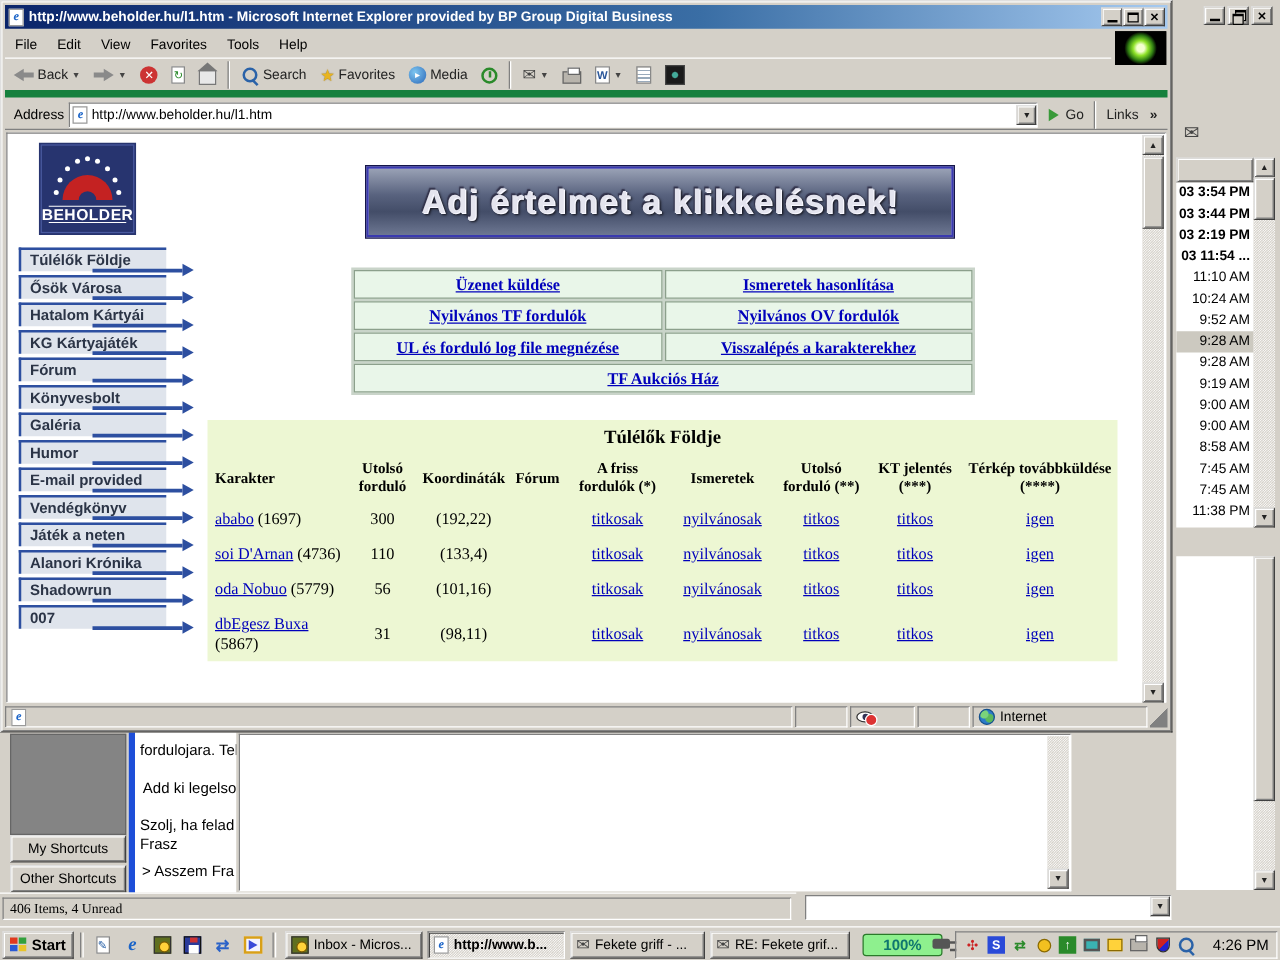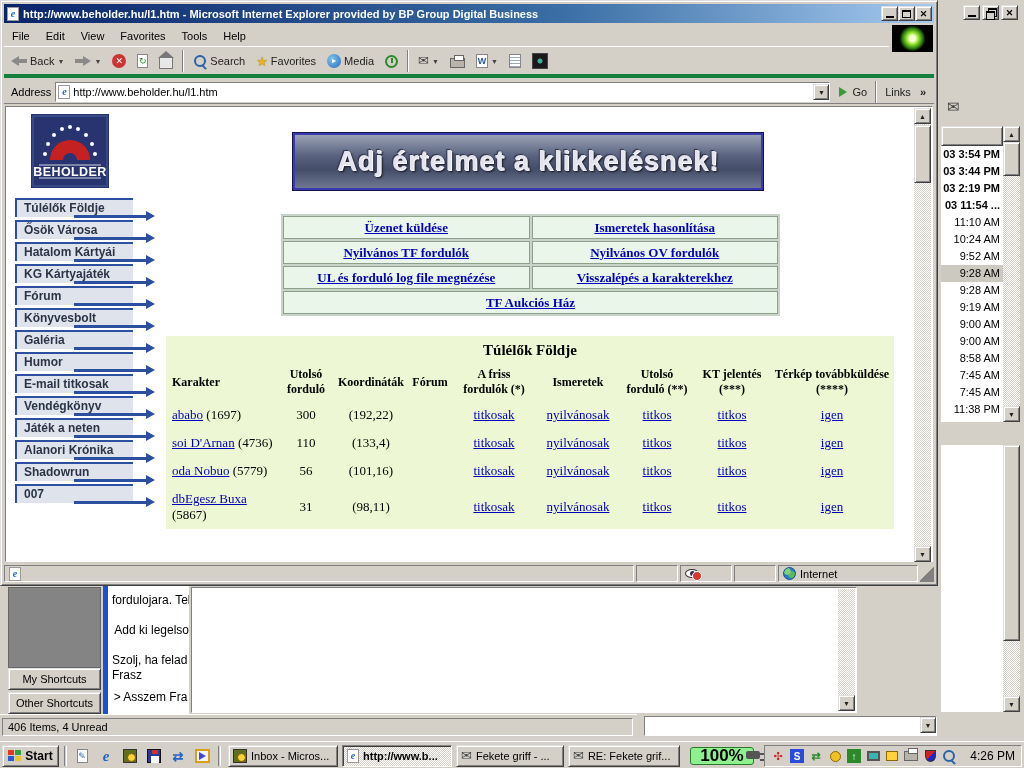--- a/index.html
+++ b/index.html
@@ -39,36 +39,36 @@
   .sb { position:absolute; width:17px; }
   .sb .btn { width:17px; height:16px; display:flex; align-items:center; justify-content:center; font-size:7px; color:#222; }
   .sb .track { position:absolute; left:0; width:17px; }
   .sb .thumb { position:absolute; left:0; width:17px; }
 
   .ol-shortcut-panel { position:absolute; left:8px; top:587px; width:93px; height:81px; background:#848484; border:1px solid #666; }
   .ol-shortcut-btn { position:absolute; left:8px; width:93px; height:22px; display:flex; align-items:center; justify-content:center; font-size:11px; color:#000; }
   .ol-msgpane { position:absolute; left:103px; top:585px; width:86px; height:130px; background:#fff; border-left:5px solid #1d4ed8; overflow:hidden; font-size:12px; color:#000; }
   .ol-msgpane div { white-space:nowrap; padding-left:4px; }
   .ol-bigpane { position:absolute; left:191px; top:587px; width:666px; height:126px; background:#fff; }
-  .ol-status { position:absolute; left:0; top:714px; width:637px; height:24px; background:#d4d0c8; border-top:1px solid #fff; }
+  .ol-status { position:absolute; left:0; top:714px; width:637px; height:24px; background:#d4d0c8; border-top:1px solid #fff;font-family:Liberation Serif, serif; }
   .ol-status .pane { position:absolute; left:2px; top:3px; right:4px; height:18px; line-height:16px; padding-left:5px; }
   .ol-combo { position:absolute; left:644px; top:716px; width:293px; height:20px; background:#fff; display:flex; justify-content:flex-end; }
 
   
   #ie { position:absolute; left:0; top:0; width:938px; height:586px; background:#d4d0c8;
         border:1px solid; border-color:#dfdfdf #404040 #404040 #dfdfdf;
         box-shadow:inset 1px 1px 0 #fff, inset -1px -1px 0 #808080; }
   #ie-title { position:absolute; left:3px; top:3px; right:3px; height:19px;
               background:linear-gradient(90deg,#0a246a,#3a6ea5 60%,#a6caf0); display:flex; align-items:center; padding:0 2px 0 3px; }
   #ie-title .t { flex:1; color:#fff; font-weight:bold; font-size:11px; white-space:nowrap; overflow:hidden; padding-left:4px; }
   #ie-menu { position:absolute; left:3px; top:24px; right:48px; height:22px; display:flex; align-items:center; border-bottom:1px solid #fff; }
   #ie-menu span { padding:0 8px; }
   #bp-logo { position:absolute; right:4px; top:24px; width:41px; height:27px; background:
              radial-gradient(circle at 50% 50%, #f4ffd0 0 3px, #8fe22a 6px, #2f7d12 10px, #000 13px), #000; }
-  #ie-toolbar { position:absolute; left:3px; top:47px; right:3px; height:30px; display:flex; align-items:center; gap:1px; padding:0 2px; border-bottom:4px solid #15803d; }
+  #ie-toolbar { position:absolute; left:3px; top:47px; right:3px; height:30px; display:flex; align-items:center; gap:1px; padding:0 2px; border-bottom:6px solid #15803d; }
   .tb { height:26px; display:flex; align-items:center; gap:3px; padding:0 5px; color:#222; }
   .tb .caret { font-size:7px; color:#444; }
   .tbsep { width:2px; height:22px; border-left:1px solid #808080; border-right:1px solid #fff; margin:0 3px; }
   .arrowL, .arrowR { position:relative; width:16px; height:10px; }
   .arrowL::before { content:""; position:absolute; right:0; top:3px; width:9px; height:4px; background:#8a8a8a; }
   .arrowL::after { content:""; position:absolute; left:0; top:0; border-right:8px solid #8a8a8a; border-top:5px solid transparent; border-bottom:5px solid transparent; }
   .arrowR::before { content:""; position:absolute; left:0; top:3px; width:9px; height:4px; background:#8a8a8a; }
   .arrowR::after { content:""; position:absolute; right:0; top:0; border-left:8px solid #8a8a8a; border-top:5px solid transparent; border-bottom:5px solid transparent; }
   .ico-stop { width:14px; height:14px; border-radius:50%; background:#cc3333; color:#fff; font-size:9px; line-height:14px; text-align:center; }
   .ico-page { display:inline-block; width:11px; height:14px; background:#fff; border:1px solid #888; font-size:9px; line-height:13px; text-align:center; }
@@ -144,21 +144,21 @@
   .tsep { position:absolute; top:4px; width:3px; height:20px; border-left:1px solid #808080; border-right:1px solid #fff; }
   .ql { position:absolute; top:5px; width:20px; height:18px; display:flex; align-items:center; justify-content:center; }
   .task { position:absolute; top:3px; height:22px; display:flex; align-items:center; gap:4px; padding:0 4px; font-size:11px; white-space:nowrap; overflow:hidden; }
   .task.active { border:1px solid; border-color:#808080 #fff #fff #808080; box-shadow:inset 1px 1px 0 #404040; font-weight:bold;
                  background-image:linear-gradient(45deg,#fff 25%,transparent 25%,transparent 75%,#fff 75%),linear-gradient(45deg,#fff 25%,transparent 25%,transparent 75%,#fff 75%);
                  background-size:2px 2px; background-position:0 0,1px 1px; background-color:#d4d0c8; }
   .ol-icon { width:14px; height:14px; background:#5f6f1f; border:1px solid #333; position:relative; flex:none; }
   .ol-icon::after { content:""; position:absolute; left:3px; top:3px; width:7px; height:7px; border-radius:50%; background:#ffd23a; border:1px solid #7a5a00; }
   .env { color:#444; font-size:13px; line-height:12px; }
   #battery { position:absolute; left:690px; top:5px; width:64px; height:18px; background:#8ef08e; border:1px solid #2a7a2a; border-radius:3px;
-             display:flex; align-items:center; justify-content:center; font-weight:bold; font-size:17px; color:#000000; }
+             display:flex; align-items:center; justify-content:center; font-weight:bold; font-size:12px; color:#0f766e; }
   #plug { position:absolute; left:746px; top:9px; width:14px; height:8px; background:#555; border-radius:2px; }
   #plug::after { content:""; position:absolute; right:-5px; top:2px; width:5px; height:4px; border-top:2px solid #555; border-bottom:2px solid #555; }
   #tray { position:absolute; left:764px; top:3px; right:2px; height:22px; border:1px solid; border-color:#808080 #fff #fff #808080; display:flex; align-items:center; padding:0 6px; gap:5px; }
   #tray .ti { width:14px; height:14px; flex:none; display:flex; align-items:center; justify-content:center; font-size:11px; }
   #clock { margin-left:auto; font-size:12px; }
 
   .e-blue { color:#1b64c8; font:italic bold 15px "Liberation Serif",serif; }
 </style>
 </head>
 <body>
@@ -357,21 +357,21 @@
 
         <div id="nav">
           <div class="ni"><span>Túlélők Földje</span><span class="nav-arrow"></span></div>
           <div class="ni"><span>Ősök Városa</span><span class="nav-arrow"></span></div>
           <div class="ni"><span>Hatalom Kártyái</span><span class="nav-arrow"></span></div>
           <div class="ni"><span>KG Kártyajáték</span><span class="nav-arrow"></span></div>
           <div class="ni"><span>Fórum</span><span class="nav-arrow"></span></div>
           <div class="ni"><span>Könyvesbolt</span><span class="nav-arrow"></span></div>
           <div class="ni"><span>Galéria</span><span class="nav-arrow"></span></div>
           <div class="ni"><span>Humor</span><span class="nav-arrow"></span></div>
-          <div class="ni"><span>E-mail titkosak</span><span class="nav-arrow"></span></div>
+          <div class="ni"><span>E-mail provided</span><span class="nav-arrow"></span></div>
           <div class="ni"><span>Vendégkönyv</span><span class="nav-arrow"></span></div>
           <div class="ni"><span>Játék a neten</span><span class="nav-arrow"></span></div>
           <div class="ni"><span>Alanori Krónika</span><span class="nav-arrow"></span></div>
           <div class="ni"><span>Shadowrun</span><span class="nav-arrow"></span></div>
           <div class="ni"><span>007</span><span class="nav-arrow"></span></div>
         </div>
 
         <div id="banner">Adj értelmet a klikkelésnek!</div>
 
         <table id="qlinks">

